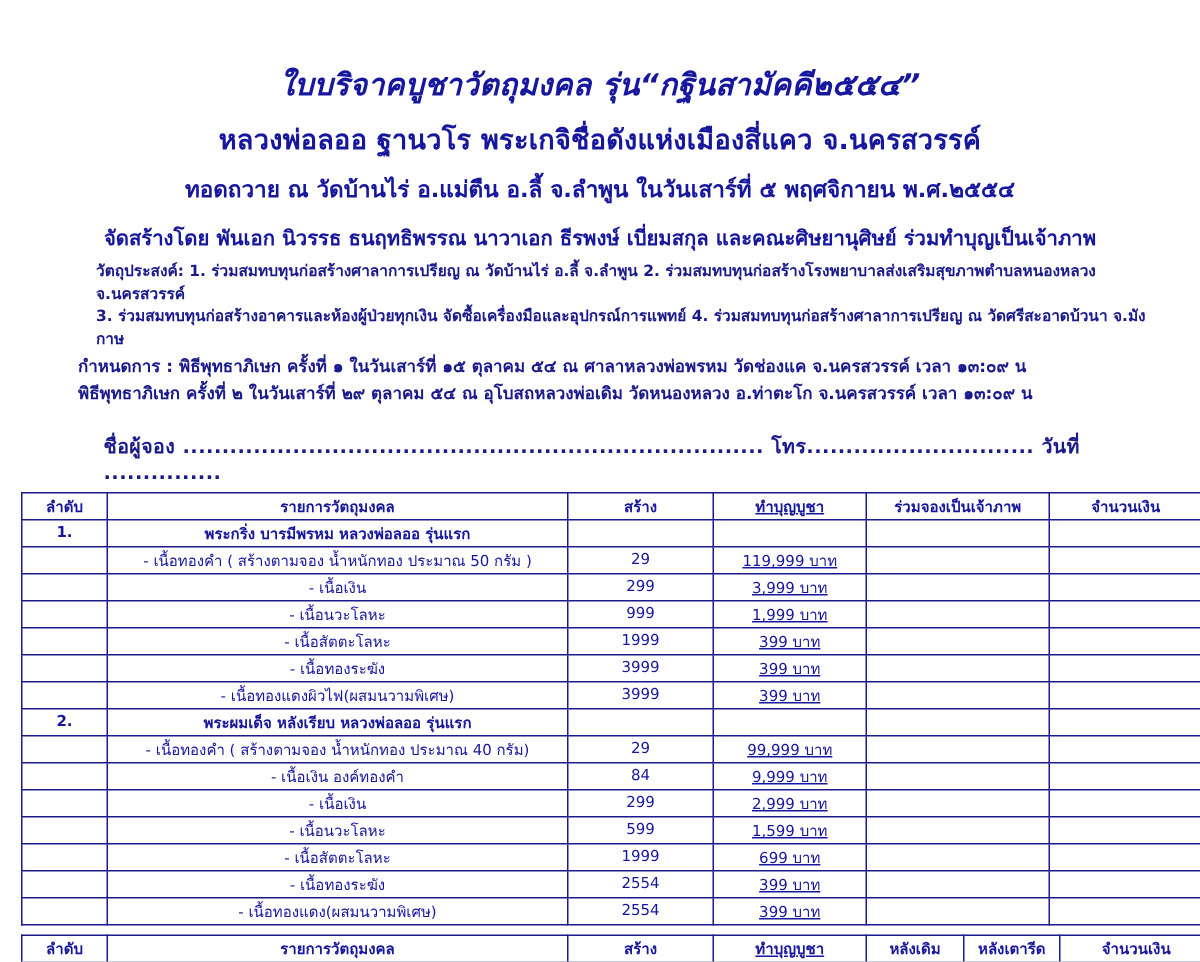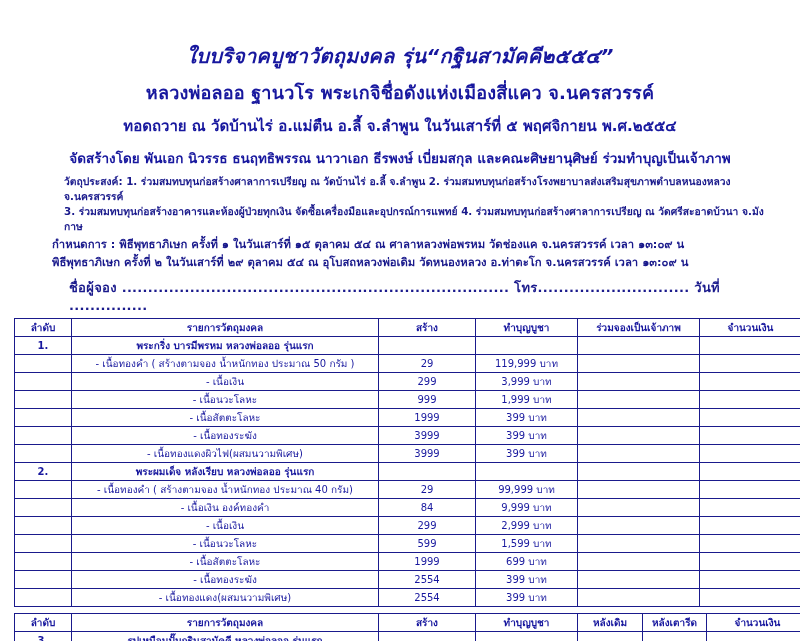--- a/index.html
+++ b/index.html
@@ -59,42 +59,42 @@
     font-size: 11.3px;
     line-height: 1.45;
     margin-top: 4px;
     text-align: left;
     padding-left: 38px;
     font-weight: bold;
   }
   .owner-row {
     font-size: 13px;
     font-weight: bold;
-    margin-top: 6px;
+    margin-top: 16px;
     padding-left: 55px;
     letter-spacing: 0.3px;
   }
   table.grid {
     width: 100%;
     border-collapse: collapse;
     margin-top: 5px;
     table-layout: fixed;
   }
   table.grid td {
     border: 1px solid #1a1a8c;
     font-size: 10px;
     padding: 1px 3px;
     color: #17179e;
     height: 15px;
     vertical-align: middle;
   }
   .c-no      { width: 50px;  text-align: center; }
   .c-item    { width: 300px; text-align: center; }
   .c-made    { width: 90px;  text-align: center; }
-  .c-donate  { width: 95px;  text-align: center; }
+  .c-donate  { width: 95px;  text-align: center; text-decoration: underline; }
   .c-reserve { width: 115px; text-align: center; }
   .c-amount  { width: 95px;  text-align: center; }
   .hdr-cell {
     text-align: center;
     font-weight: bold;
     font-size: 10.5px;
     height: 17px;
   }
   .grp-title {
     font-weight: bold;

